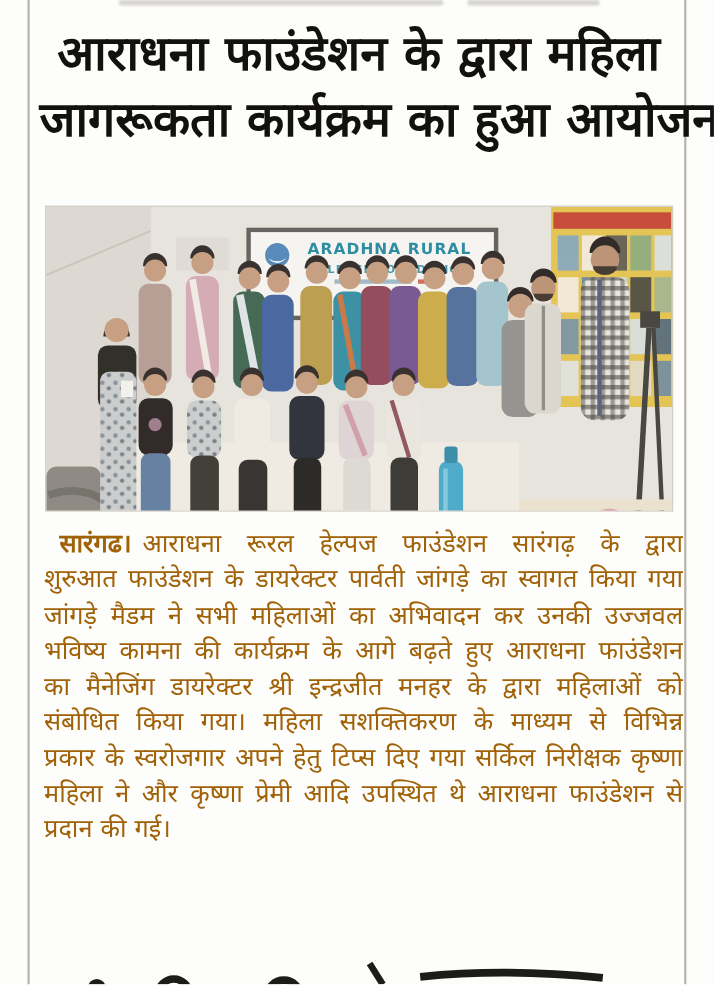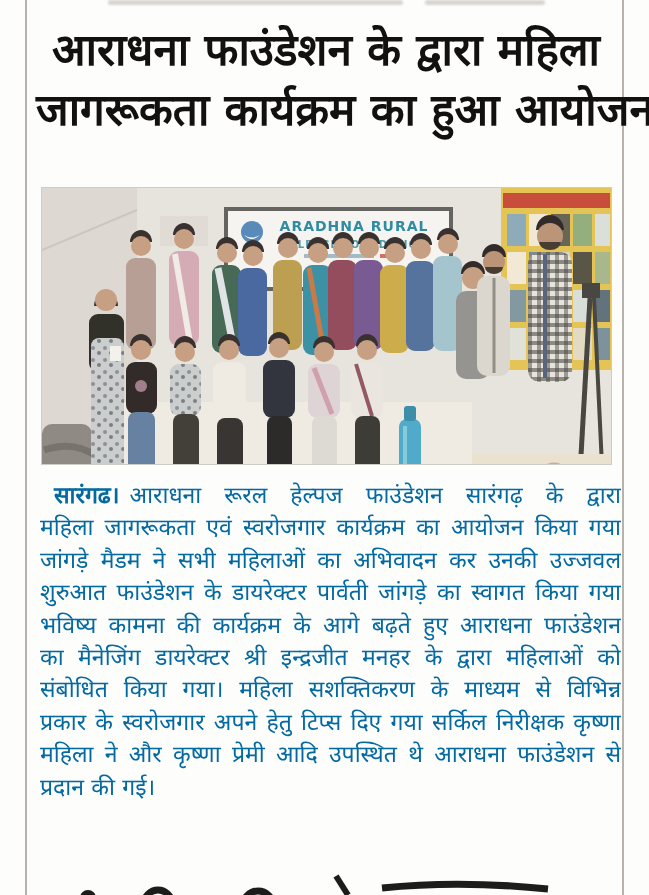--- a/index.html
+++ b/index.html
@@ -35,21 +35,21 @@
   .photo{
     position:absolute;left:41px;top:149px;width:571px;height:278px;
     border:1px solid #cfccc5;box-sizing:border-box;background:#e7e4df;
     overflow:hidden;
     margin-top:38px;
   }
   .photo svg{display:block;}
 
   .article{
     position:absolute;left:40px;top:479px;width:581px;
-    color:#0369a1;
+    color:#a16207;
     font-size:23px;line-height:32.4px;
     font-family:"DejaVu Sans","Liberation Sans",sans-serif;
   }
   .article-line{
     text-align:justify;text-align-last:justify;
     height:32.4px;overflow:hidden;white-space:nowrap;
   }
   .article-line.first{text-indent:14px;}
   .article-line.last{text-align:center;text-align-last:left;}
   .dateline{font-weight:700;margin-right:10px;}
@@ -295,23 +295,22 @@
       </g>
 
       <rect x="0" y="0" width="571" height="323" fill="#f2e7d2" opacity="0.08"></rect>
     </svg>
   </div>
 
   <div class="article">
     <div class="article-line first">
       <span class="dateline">सारंगढ।</span><span>आराधना रूरल हेल्पज फाउंडेशन सारंगढ़ के द्वारा</span>
     </div>
-    <div class="article-line">महिला जागरूकता एवं स्वरोजगार कार्यक्रम का आयोजन किया गया</div>
+    <div class="article-line">शुरुआत फाउंडेशन के डायरेक्टर पार्वती जांगड़े का स्वागत किया गया</div>
     <div class="article-line">जांगड़े मैडम ने सभी महिलाओं का अभिवादन कर उनकी उज्जवल</div>
-    <div class="article-line">शुरुआत फाउंडेशन के डायरेक्टर पार्वती जांगड़े का स्वागत किया गया</div>
     <div class="article-line">भविष्य कामना की कार्यक्रम के आगे बढ़ते हुए आराधना फाउंडेशन</div>
     <div class="article-line">का मैनेजिंग डायरेक्टर श्री इन्द्रजीत मनहर के द्वारा महिलाओं को</div>
     <div class="article-line">संबोधित किया गया। महिला सशक्तिकरण के माध्यम से विभिन्न</div>
     <div class="article-line">प्रकार के स्वरोजगार अपने हेतु टिप्स दिए गया सर्किल निरीक्षक कृष्णा</div>
     <div class="article-line">महिला ने और कृष्णा प्रेमी आदि उपस्थित थे आराधना फाउंडेशन से</div>
     <div class="article-line last">प्रदान की गई।</div>
   </div>
 
   <div class="bottom-remnant">
     <svg width="580" height="27" viewBox="0 0 580 27" xmlns="http://www.w3.org/2000/svg">

